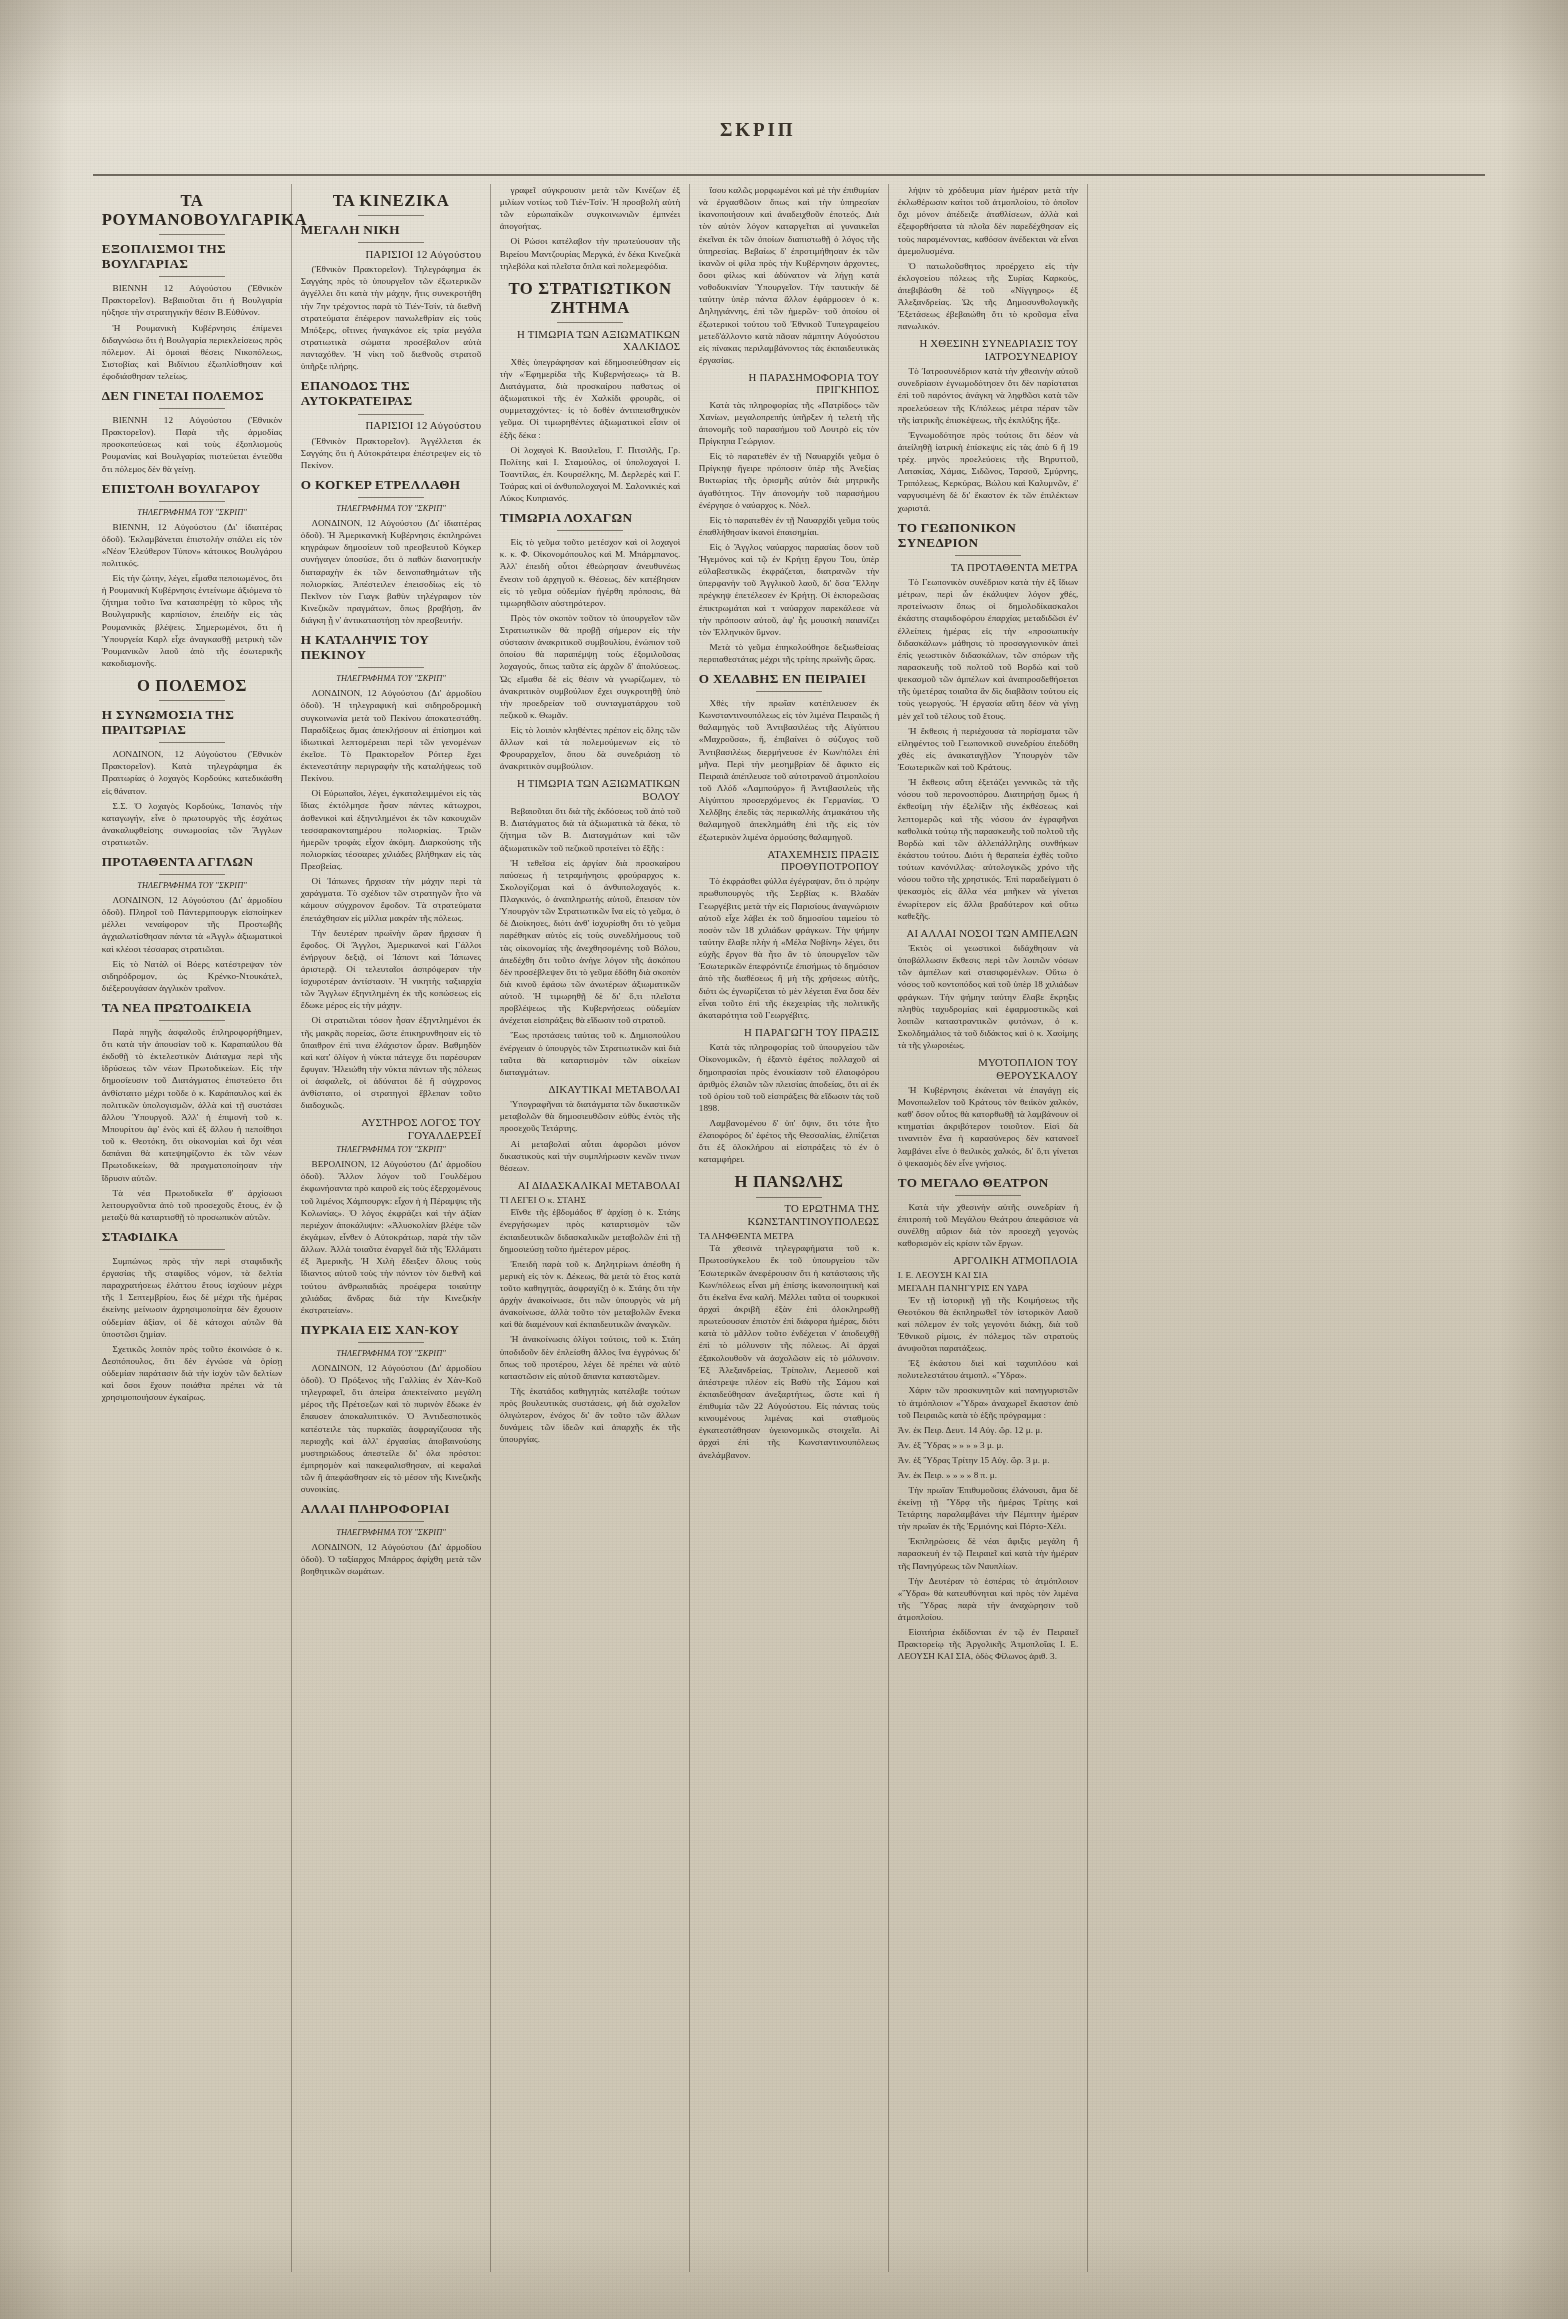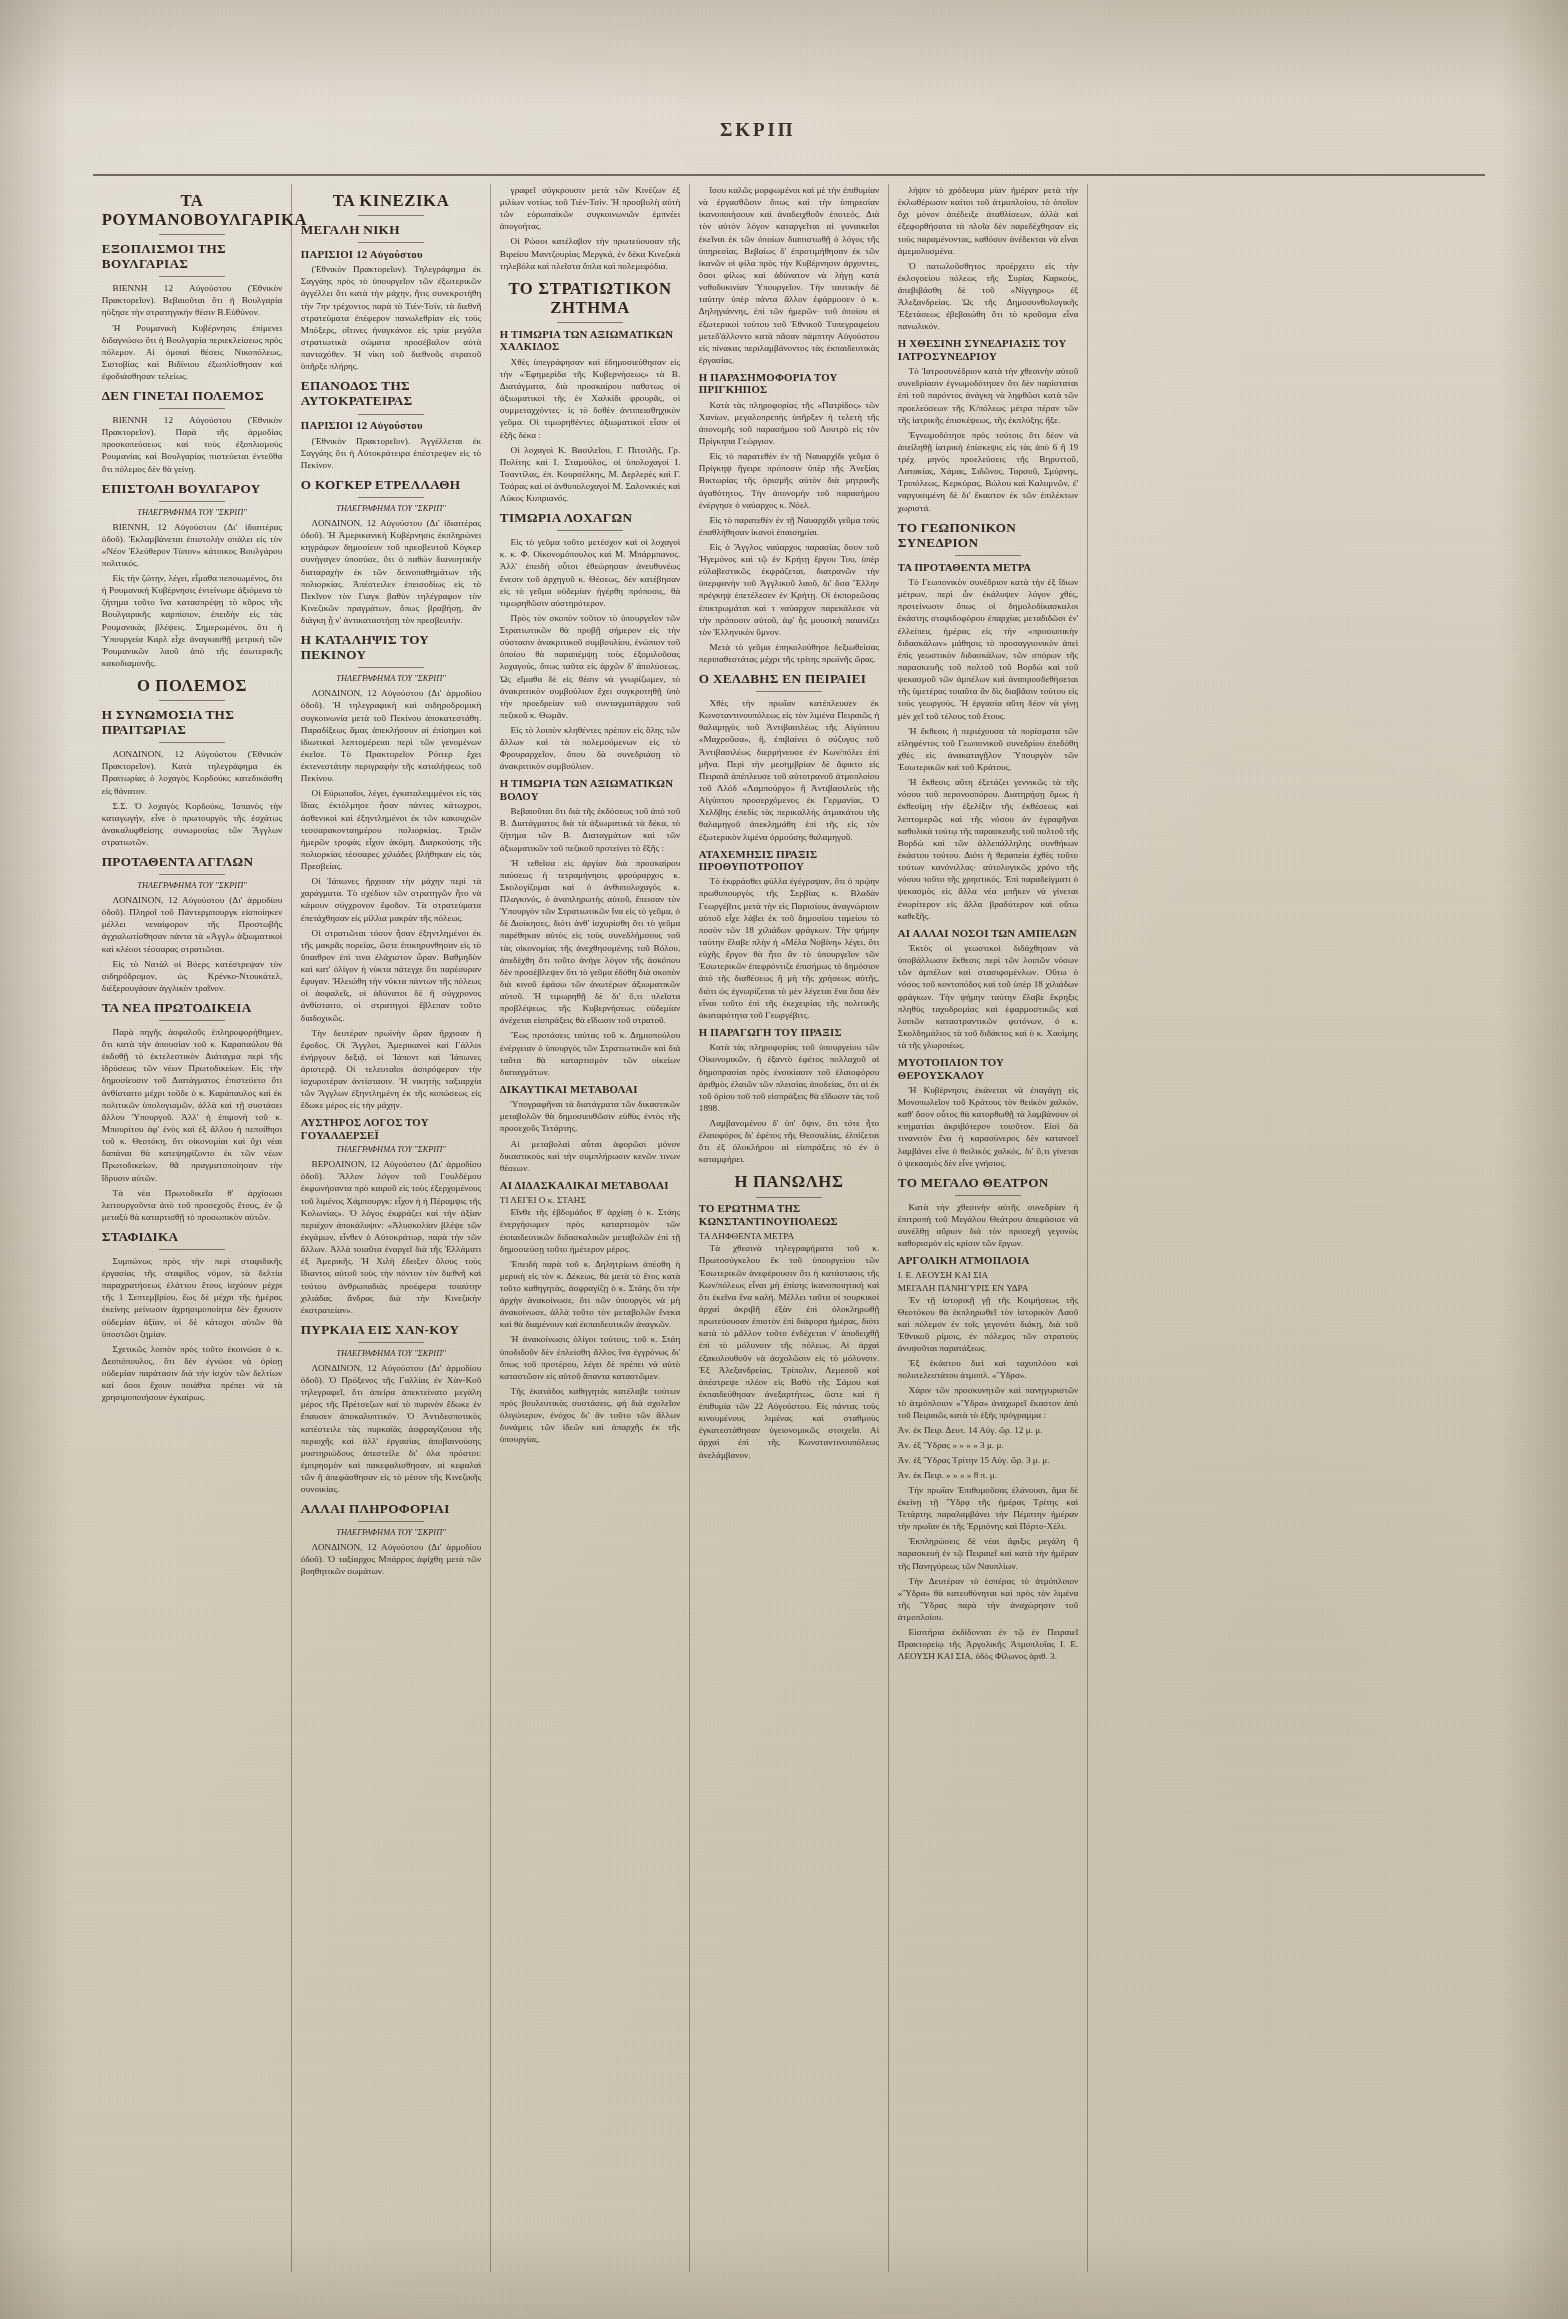--- a/index.html
+++ b/index.html
@@ -64,21 +64,21 @@
   .col:last-child{border-right:none;}
   h1.head{
     font-size:16.7px;text-align:center;font-weight:bold;margin:6.9px 0 2.9px;
     letter-spacing:0.6px;line-height:1.15;
   }
   h2.head{
     font-size:13.2px;text-align:left;font-weight:bold;margin:5.9px 0 2.9px;
     letter-spacing:0.3px;line-height:1.15;
   }
   h3.head{
-    font-size:10.8px;text-align:left;font-weight:bold;margin:4.9px 0 2.9px;
+    font-size:10.8px;text-align:right;font-weight:normal;margin:4.9px 0 2.9px;
     letter-spacing:0.2px;line-height:1.15;
   }
   .tele{
     font-size:8.4px;text-align:center;font-style:italic;margin:2px 0 2.9px;
   }
   p{margin:0 0 2.9px;text-indent:10.8px;}
   p.noind{text-indent:0;}
   .hr{
     border:none;border-top:1px solid rgba(60,52,40,.6);
     margin:4.9px 25.5px;height:0;
@@ -168,22 +168,22 @@
         <h2 class="head">Ο ΚΟΓΚΕΡ ΕΤΡΕΛΛΑΘΗ</h2>
         <div class="hr short"></div>
         <div class="tele">ΤΗΛΕΓΡΑΦΗΜΑ ΤΟΥ "ΣΚΡΙΠ"</div>
         <p>ΛΟΝΔΙΝΟΝ, 12 Αὐγούστου (Δι' ἰδιαιτέρας ὁδοῦ). Ἡ Ἀμερικανικὴ Κυβέρνησις ἐκπληρώνει κηγράφων δημοσίευν τοῦ πρεσβευτοῦ Κόγκερ συνήγαγεν ὑποσύσε, ὅτι ὁ παθὼν διανοητικὴν διαταραχὴν ἐκ τῶν δεινοπαθημάτων τῆς πολιορκίας. Ἀπέστειλεν ἐπεισοδίως εἰς τὸ Πεκῖνον τὸν Γιαγκ βαθὺν τηλέγραφον τὸν Κινεζικῶν πραγμάτων, ὅπως βραβήσῃ, ἂν διάγκη ᾗ ν' ἀντικαταστήσῃ τὸν πρεσβευτήν.</p>
         <h2 class="head">Η ΚΑΤΑΛΗΨΙΣ ΤΟΥ ΠΕΚΙΝΟΥ</h2>
         <div class="hr short"></div>
         <div class="tele">ΤΗΛΕΓΡΑΦΗΜΑ ΤΟΥ "ΣΚΡΙΠ"</div>
         <p>ΛΟΝΔΙΝΟΝ, 12 Αὐγούστου (Δι' ἁρμοδίου ὁδοῦ). Ἡ τηλεγραφικὴ καὶ σιδηροδρομικὴ συγκοινωνία μετὰ τοῦ Πεκίνου ἀποκατεστάθη. Παραδίξεως ἅμας ἀπεκλῄσουν αἱ ἐπίσημοι καὶ ἰδιωτικαὶ λεπτομέρειαι περὶ τῶν γενομένων ἐκεῖσε. Τὸ Πρακτορεῖον Ρόιτερ ἔχει ἐκτενεστάτην περιγραφὴν τῆς καταλήψεως τοῦ Πεκίνου.</p>
         <p>Οἱ Εὐρωπαῖοι, λέγει, ἐγκαταλειμμένοι εἰς τὰς ἴδιας ἐκτόλμησε ἦσαν πάντες κάτωχροι, ἀσθενικοὶ καὶ ἐξηντλημένοι ἐκ τῶν κακουχιῶν τεσσαρακονταημέρου πολιορκίας. Τριῶν ἡμερῶν τροφὰς εἶχον ἀκόμη. Διαρκούσης τῆς πολιορκίας τέσσαρες χιλιάδες βλήθηκαν εἰς τὰς Πρεσβείας.</p>
         <p>Οἱ Ἰάπωνες ἤρχισαν τὴν μάχην περὶ τὰ χαράγματα. Τὸ σχέδιον τῶν στρατηγῶν ἦτο νὰ κάμουν σύγχρονον ἔφοδον. Τὰ στρατεύματα ἐπετάχθησαν εἰς μίλλια μακρὰν τῆς πόλεως.</p>
+        <p>Τὴν δευτέραν πρωϊνὴν ὥραν ἤρχισαν ἡ ἔφοδος. Οἱ Ἄγγλοι, Ἀμερικανοὶ καὶ Γάλλοι ἐνήργουν δεξιᾷ, οἱ Ἰάποντ καὶ Ἰάπωνες ἀριστερᾷ. Οἱ τελευταῖοι ἀσπρόφεραν τὴν ἰσχυροτέραν ἀντίστασιν. Ἡ νικητὴς ταξιαρχία τῶν Ἄγγλων ἐξηντλημένη ἐκ τῆς κοπώσεως εἰς ἔδωκε μέρος εἰς τὴν μάχην.</p>
         <p>Οἱ στρατιῶται τόσον ἦσαν ἐξηντλημένοι ἐκ τῆς μακρᾶς πορείας, ὥστε ἐπικηρυνθησαν εἰς τὸ ὕπαιθρον ἐπὶ τινα ἐλάχιστον ὧραν. Βαθμηδὸν καὶ κατ' ὀλίγον ἡ νύκτα πάτεγχε ὅτι παρέσυραν ἔφυγαν. Ἡλειώθη τὴν νύκτα πάντων τῆς πόλεως οἱ ἀσφαλεῖς, οἱ ἀδύνατοι δὲ ἢ σύγχρονος ἀνθίσταιτο, οἱ στρατηγοὶ ἔβλεπαν τοῦτο διαδοχικῶς.</p>
-        <p>Τὴν δευτέραν πρωϊνὴν ὥραν ἤρχισαν ἡ ἔφοδος. Οἱ Ἄγγλοι, Ἀμερικανοὶ καὶ Γάλλοι ἐνήργουν δεξιᾷ, οἱ Ἰάποντ καὶ Ἰάπωνες ἀριστερᾷ. Οἱ τελευταῖοι ἀσπρόφεραν τὴν ἰσχυροτέραν ἀντίστασιν. Ἡ νικητὴς ταξιαρχία τῶν Ἄγγλων ἐξηντλημένη ἐκ τῆς κοπώσεως εἰς ἔδωκε μέρος εἰς τὴν μάχην.</p>
         <h3 class="head">ΑΥΣΤΗΡΟΣ ΛΟΓΟΣ ΤΟΥ ΓΟΥΑΛΔΕΡΣΕΪ</h3>
         <div class="tele">ΤΗΛΕΓΡΑΦΗΜΑ ΤΟΥ "ΣΚΡΙΠ"</div>
         <p>ΒΕΡΟΛΙΝΟΝ, 12 Αὐγούστου (Δι' ἁρμοδίου ὁδοῦ). Ἄλλον λόγον τοῦ Γουλδέμου ἐκφωνήσαντα πρὸ καιροῦ εἰς τοὺς ἐξερχομένους τοῦ λιμένος Χάμπουργκ: εἶχον ἡ ἡ Πέραμψις τῆς Κολωνίας». Ὁ λόγος ἐκφράζει καὶ τὴν ἀξίαν περιέχον ἀποκάλυψιν: «Ἀλυσκολίαν βλέψε τῶν ἐκγάμων, εἶνθεν ὁ Αὐτοκράτωρ, παρὰ τὴν τῶν ἄλλων. Ἀλλὰ τοιαῦτα ἐναργεῖ διὰ τῆς Ἑλλάματι ἐξ Ἀμερικῆς. Ἡ Χιλὴ ἔδειξεν ὅλους τοὺς ἴδιαντος αὐτοῦ τοὺς τὴν πόντον τὸν διεθνῆ καὶ τούτου ἀνθρωπαδιὰς προέφερα τοιαύτην χιλιάδας ἄνδρας διὰ τὴν Κινεζικὴν ἐκστρατείαν».</p>
         <h2 class="head">ΠΥΡΚΑΙΑ ΕΙΣ ΧΑΝ-ΚΟΥ</h2>
         <div class="hr short"></div>
         <div class="tele">ΤΗΛΕΓΡΑΦΗΜΑ ΤΟΥ "ΣΚΡΙΠ"</div>
         <p>ΛΟΝΔΙΝΟΝ, 12 Αὐγούστου (Δι' ἁρμοδίου ὁδοῦ). Ὁ Πρόξενος τῆς Γαλλίας ἐν Χὰν-Κοῦ τηλεγραφεῖ, ὅτι ἀπείρα ἀπεκτείνατο μεγάλη μέρος τῆς Πρέτσεζων καὶ τὸ πυρινὸν ἔδωκε ἐν ἔπαυσεν ἀποκαλυπτικόν. Ὁ Ἀντιδεσποτικὸς κατέστειλε τὰς πυρκαϊὰς ἀσφραγίζουσα τῆς περιοχῆς καὶ ἀλλ' ἐργασίας ἀποβαινούσης μυστηριώδους ἀπεστείλε δι' ὁλα πρόστοι: ἐμπρησμὸν καὶ πακεφαλισθησαν, αἱ κεφαλαὶ τῶν ἢ ἀπεφάσθησαν εἰς τὸ μέσον τῆς Κινεζικῆς συνοικίας.</p>
         <h2 class="head">ΑΛΛΑΙ ΠΛΗΡΟΦΟΡΙΑΙ</h2>
         <div class="hr short"></div>
         <div class="tele">ΤΗΛΕΓΡΑΦΗΜΑ ΤΟΥ "ΣΚΡΙΠ"</div>

